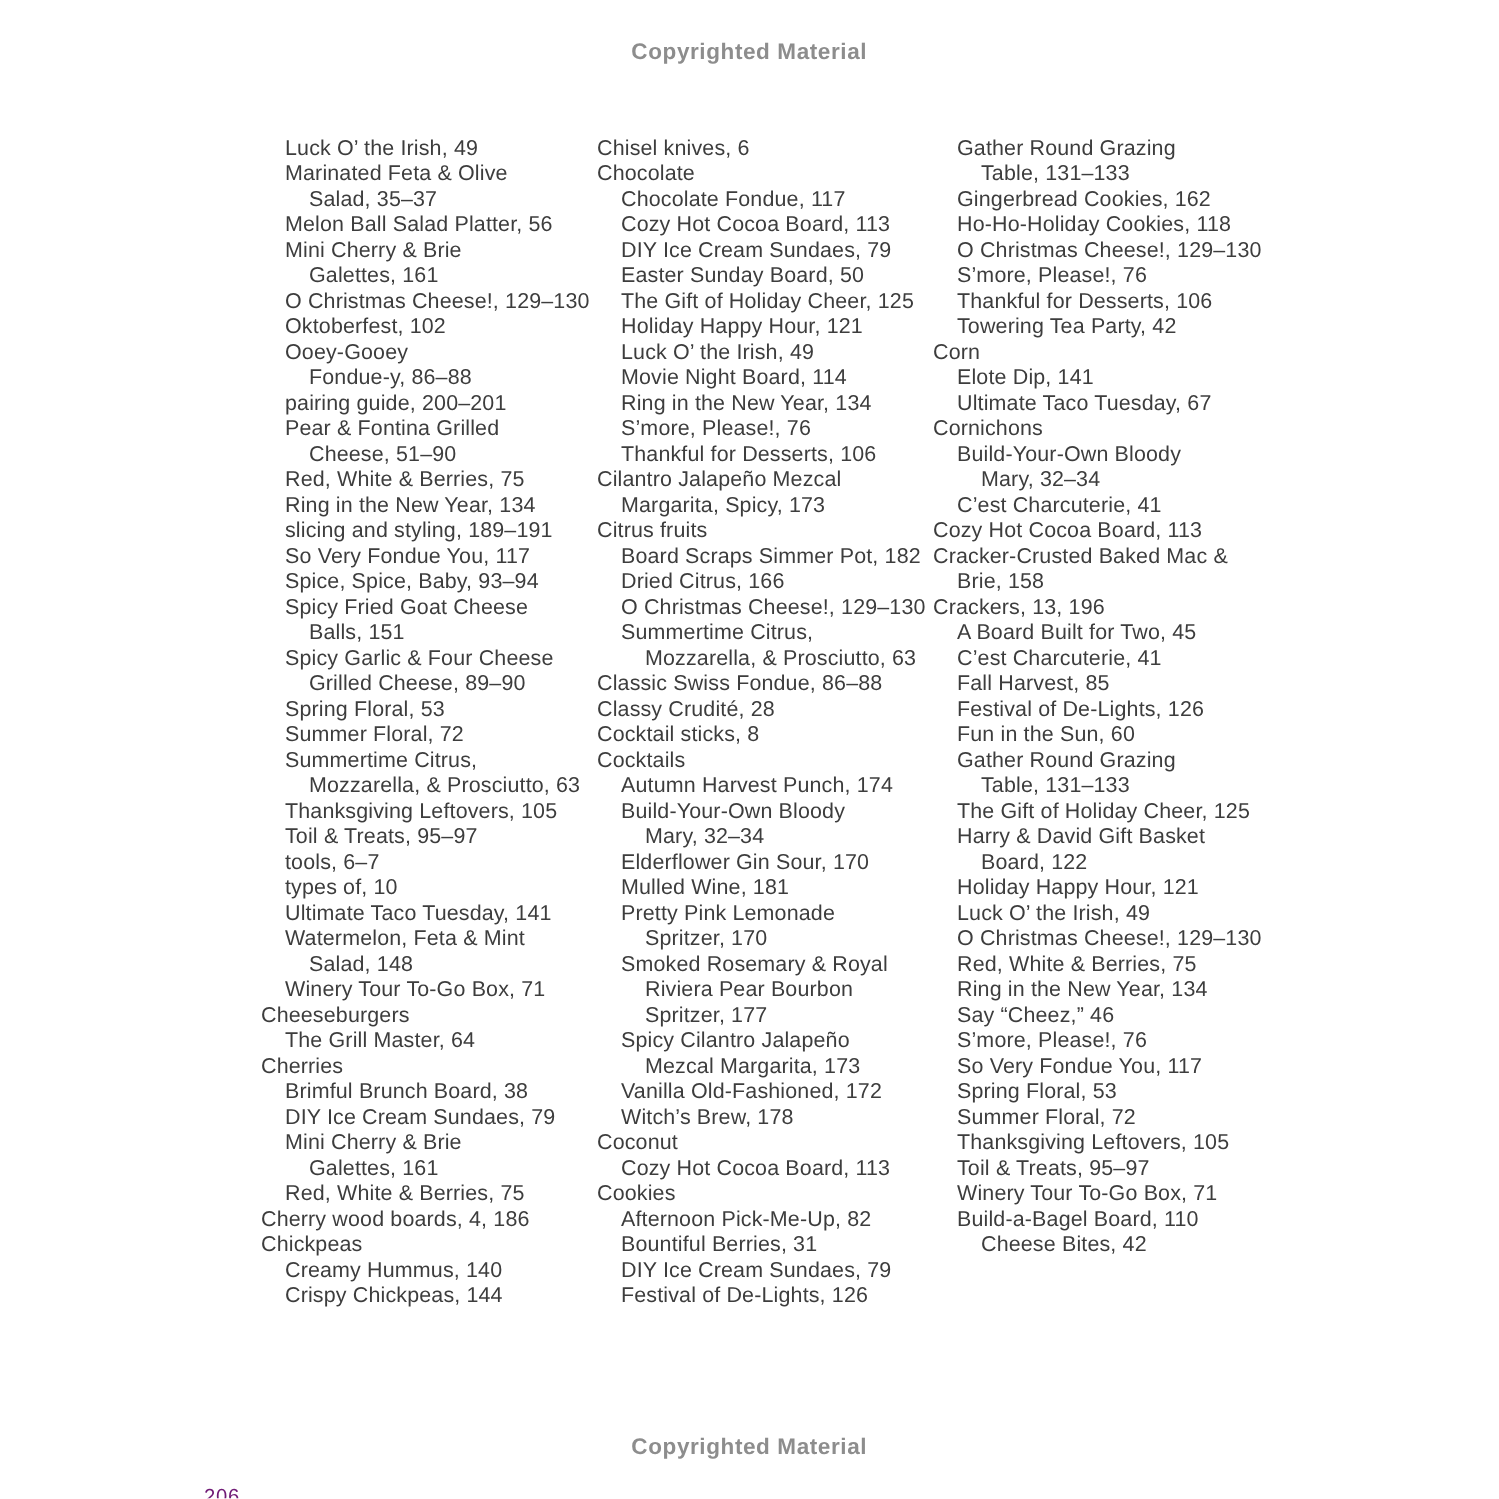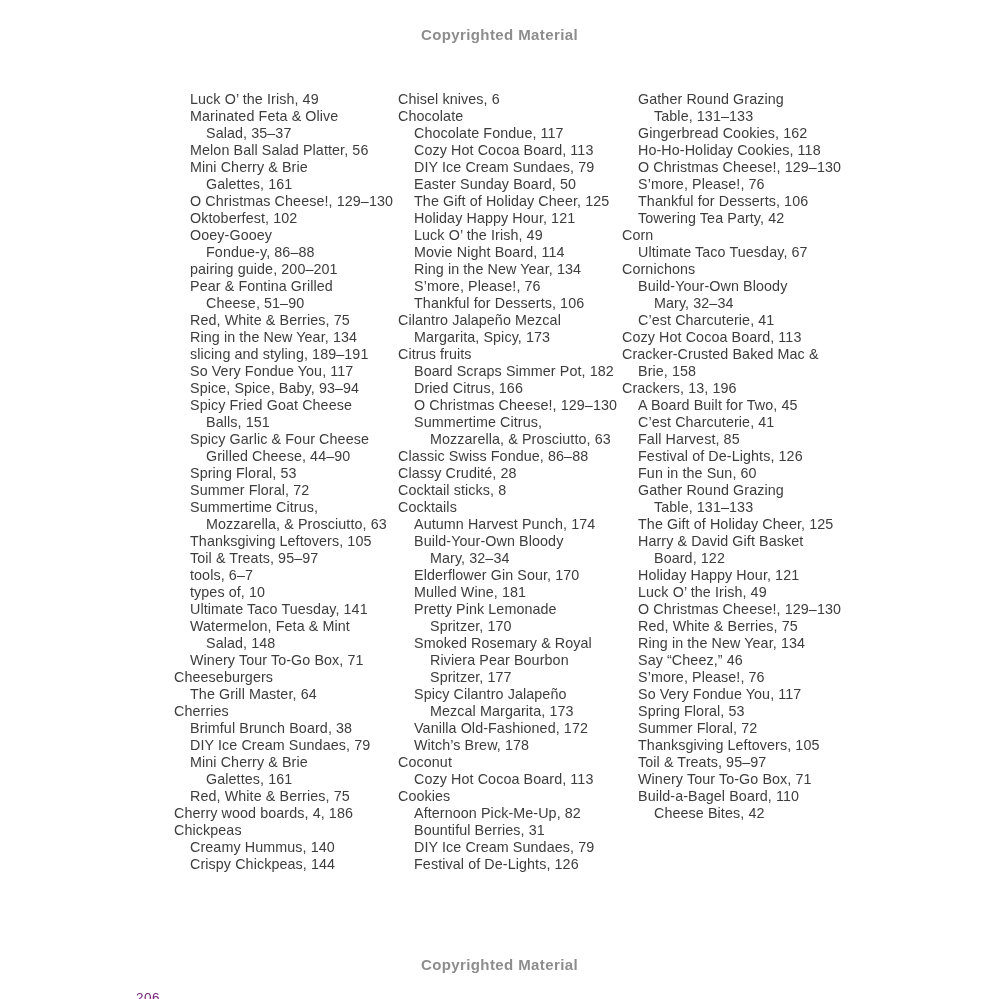--- a/index.html
+++ b/index.html
@@ -84,21 +84,21 @@
         <div class="line indent-1">Pear &amp; Fontina Grilled</div>
         <div class="line indent-2">Cheese, 51–90</div>
         <div class="line indent-1">Red, White &amp; Berries, 75</div>
         <div class="line indent-1">Ring in the New Year, 134</div>
         <div class="line indent-1">slicing and styling, 189–191</div>
         <div class="line indent-1">So Very Fondue You, 117</div>
         <div class="line indent-1">Spice, Spice, Baby, 93–94</div>
         <div class="line indent-1">Spicy Fried Goat Cheese</div>
         <div class="line indent-2">Balls, 151</div>
         <div class="line indent-1">Spicy Garlic &amp; Four Cheese</div>
-        <div class="line indent-2">Grilled Cheese, 44–90</div>
+        <div class="line indent-2">Grilled Cheese, 89–90</div>
         <div class="line indent-1">Spring Floral, 53</div>
         <div class="line indent-1">Summer Floral, 72</div>
         <div class="line indent-1">Summertime Citrus,</div>
         <div class="line indent-2">Mozzarella, &amp; Prosciutto, 63</div>
         <div class="line indent-1">Thanksgiving Leftovers, 105</div>
         <div class="line indent-1">Toil &amp; Treats, 95–97</div>
         <div class="line indent-1">tools, 6–7</div>
         <div class="line indent-1">types of, 10</div>
         <div class="line indent-1">Ultimate Taco Tuesday, 141</div>
         <div class="line indent-1">Watermelon, Feta &amp; Mint</div>
@@ -168,20 +168,21 @@
     <div class="col col-3">
         <div class="line indent-1">Gather Round Grazing</div>
         <div class="line indent-2">Table, 131–133</div>
         <div class="line indent-1">Gingerbread Cookies, 162</div>
         <div class="line indent-1">Ho-Ho-Holiday Cookies, 118</div>
         <div class="line indent-1">O Christmas Cheese!, 129–130</div>
         <div class="line indent-1">S’more, Please!, 76</div>
         <div class="line indent-1">Thankful for Desserts, 106</div>
         <div class="line indent-1">Towering Tea Party, 42</div>
         <div class="line indent-0">Corn</div>
+        <div class="line indent-1">Elote Dip, 141</div>
         <div class="line indent-1">Ultimate Taco Tuesday, 67</div>
         <div class="line indent-0">Cornichons</div>
         <div class="line indent-1">Build-Your-Own Bloody</div>
         <div class="line indent-2">Mary, 32–34</div>
         <div class="line indent-1">C’est Charcuterie, 41</div>
         <div class="line indent-0">Cozy Hot Cocoa Board, 113</div>
         <div class="line indent-0">Cracker-Crusted Baked Mac &amp;</div>
         <div class="line indent-1">Brie, 158</div>
         <div class="line indent-0">Crackers, 13, 196</div>
         <div class="line indent-1">A Board Built for Two, 45</div>

